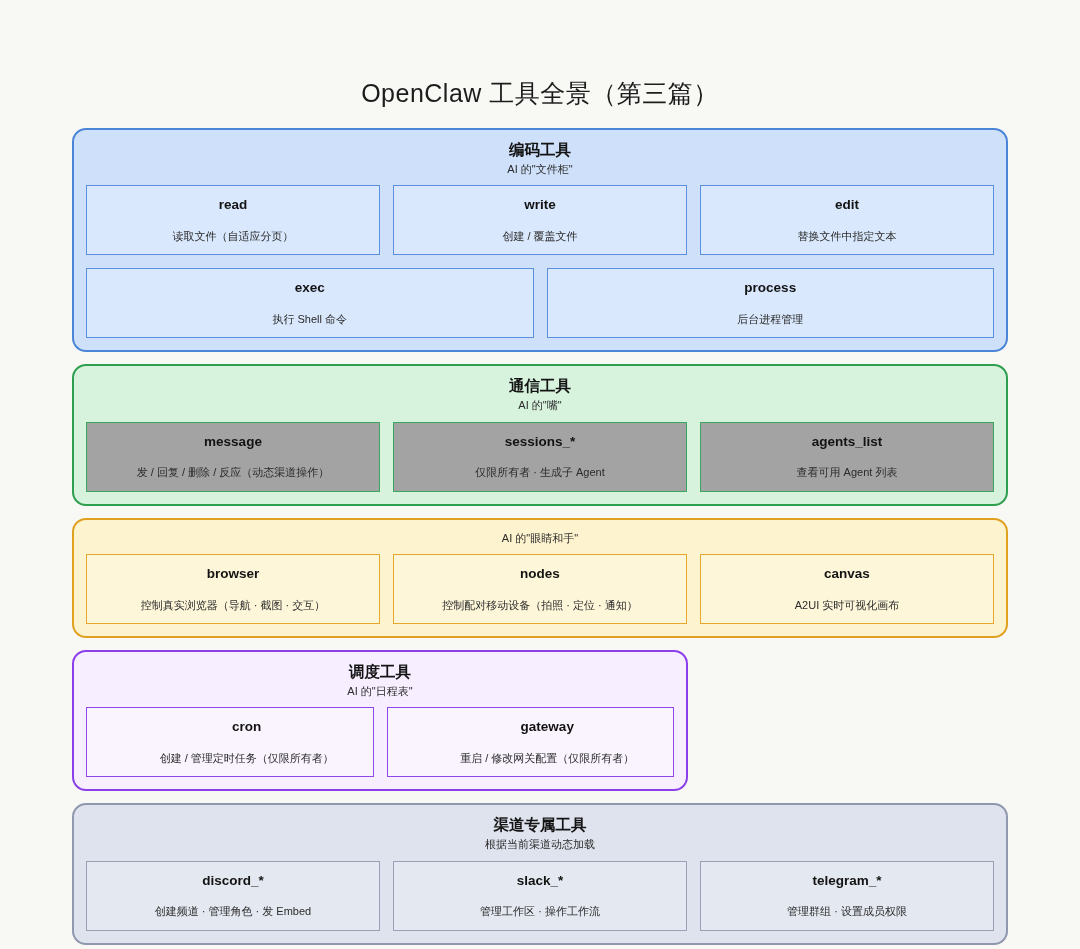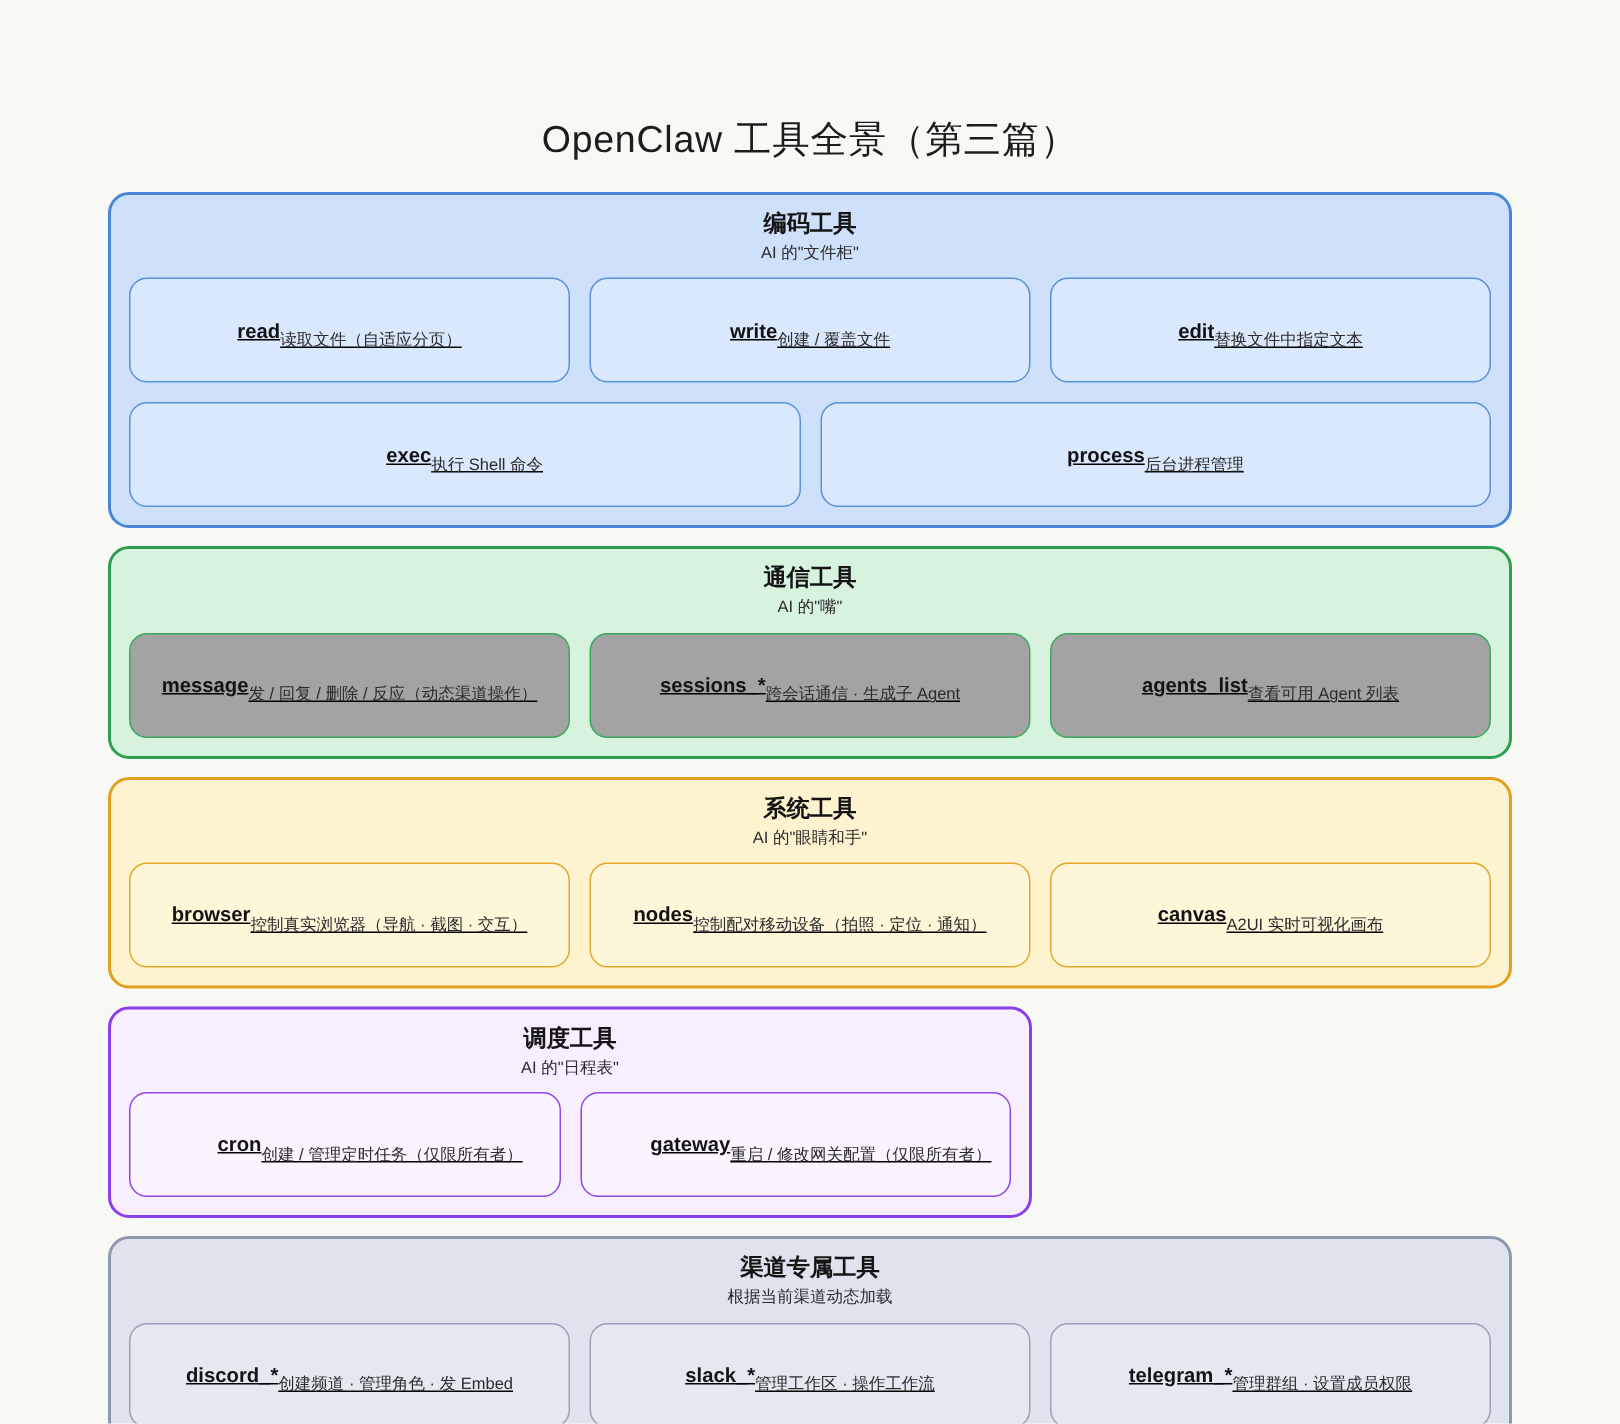--- a/index.html
+++ b/index.html
@@ -60,32 +60,31 @@
   }
   .cards {
     display: flex;
     gap: 13px;
   }
   .cards + .cards {
     margin-top: 13px;
   }
   .card {
     flex: 1 1 0;
-    border-radius: 12px;
+    border-radius: 0;
     border-width: 1.6px;
     border-style: solid;
     box-sizing: border-box;
     min-height: 70px;
     display: flex;
-    flex-direction: row;
+    flex-direction: column;
     align-items: center;
     justify-content: center;
     text-align: center;
     padding: 6px 8px;
-    text-decoration: underline;
   }
   .card-title {
     font-size: 13.5px;
     font-weight: bold;
     color: #131313;
     line-height: 1.3;
   }
   .card-desc {
     font-size: 11px;
     color: #2b2b2b;
@@ -158,32 +157,31 @@
         <div class="section-title">通信工具</div>
         <div class="section-sub">AI 的"嘴"</div>
       </div>
       <div class="cards">
         <div class="card">
           <div class="card-title">message</div>
           <div class="card-desc">发 / 回复 / 删除 / 反应（动态渠道操作）</div>
         </div>
         <div class="card">
           <div class="card-title">sessions_*</div>
-          <div class="card-desc">跨会话通信 · 生成子 Agent</div>
+          <div class="card-desc">仅限所有者 · 生成子 Agent</div>
         </div>
         <div class="card">
           <div class="card-title">agents_list</div>
           <div class="card-desc">查看可用 Agent 列表</div>
         </div>
       </div>
     </div>
 
     <div class="section sec-system">
       <div class="section-head">
-        <div class="section-title">系统工具</div>
         <div class="section-sub">AI 的"眼睛和手"</div>
       </div>
       <div class="cards">
         <div class="card">
           <div class="card-title">browser</div>
           <div class="card-desc">控制真实浏览器（导航 · 截图 · 交互）</div>
         </div>
         <div class="card">
           <div class="card-title">nodes</div>
           <div class="card-desc">控制配对移动设备（拍照 · 定位 · 通知）</div>

